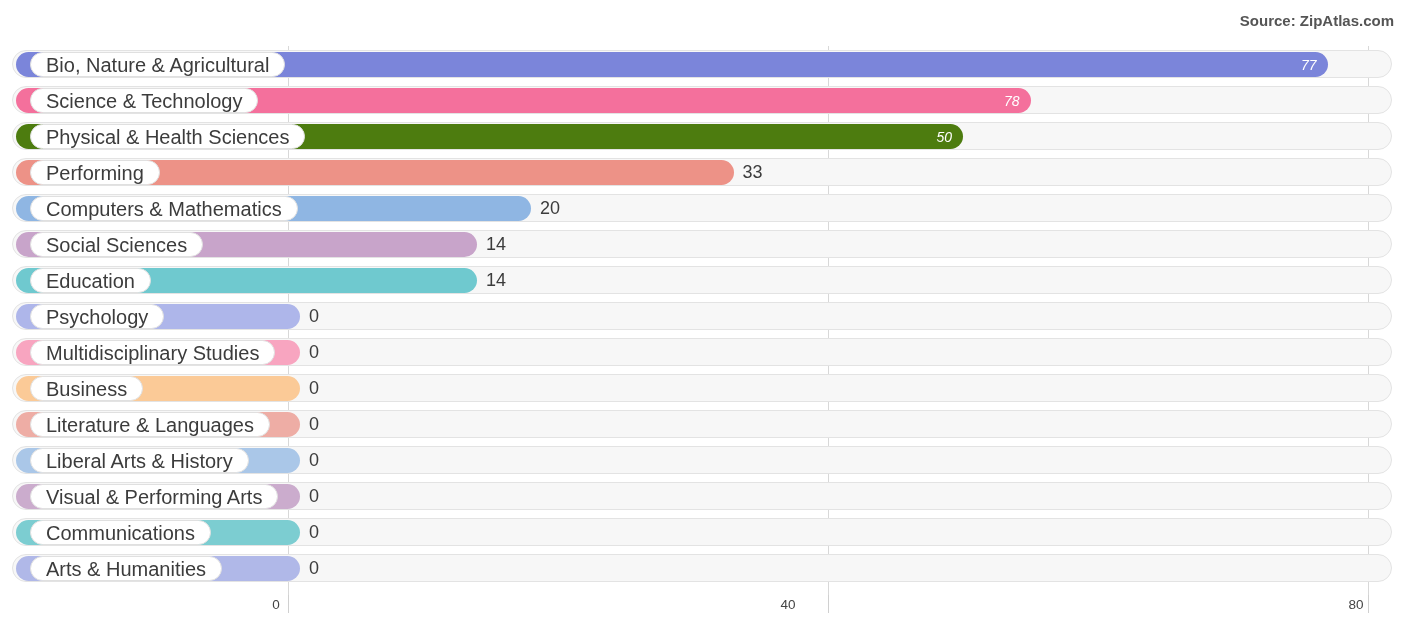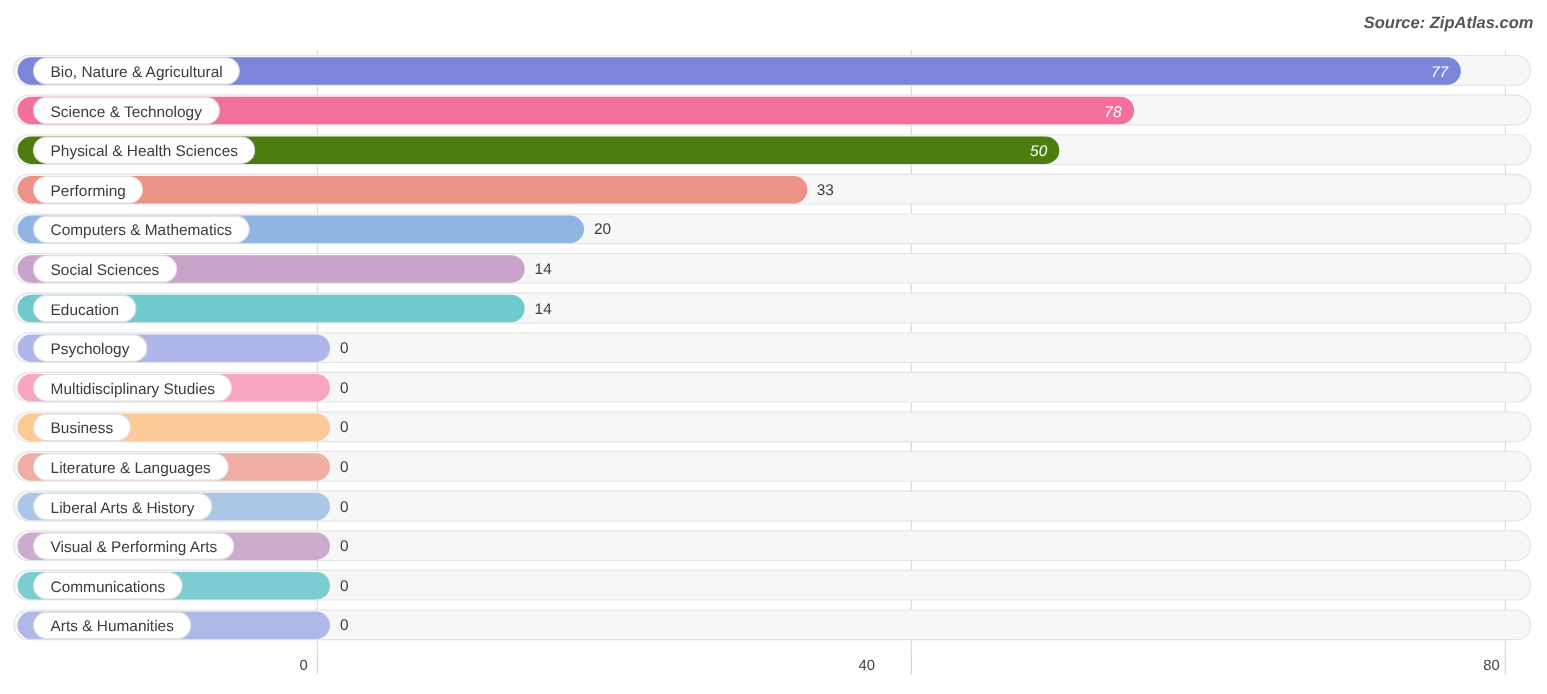--- a/index.html
+++ b/index.html
@@ -36,21 +36,20 @@
     letter-spacing: 0.2px;
     color: #3c3c3c;
     font-weight: 400;
     white-space: nowrap;
   }
   #source-label {
     position: absolute;
     right: 12px;
     top: 12px;
     font-size: 15px;
-    font-style: italic;
     font-weight: bold;
     color: #555555;
     white-space: nowrap;
   }
 
   
   #plot {
     position: absolute;
     left: 0;
     top: 46px;
@@ -98,35 +97,35 @@
     transform: translateY(-50%);
     font-size: 14px;
     color: #ffffff;
     white-space: nowrap;
     font-style: italic;
   }
   .bar-value-out {
     position: absolute;
     top: 50%;
     transform: translateY(-50%);
-    font-size: 14px;
+    font-size: 18px;
     color: #3c3c3c;
     white-space: nowrap;
   }
   .cat-pill {
     position: absolute;
     left: 30px;
     top: 6px;
     height: 25px;
     line-height: 25px;
     padding: 0 15px;
     background: #ffffff;
     border: 1px solid #e0e0e0;
     border-radius: 12.5px;
-    font-size: 14px;
+    font-size: 20px;
     color: #3c3c3c;
     white-space: nowrap;
     box-sizing: border-box;
   }
 
   
   #axis {
     position: absolute;
     left: 0;
     top: 595px;

